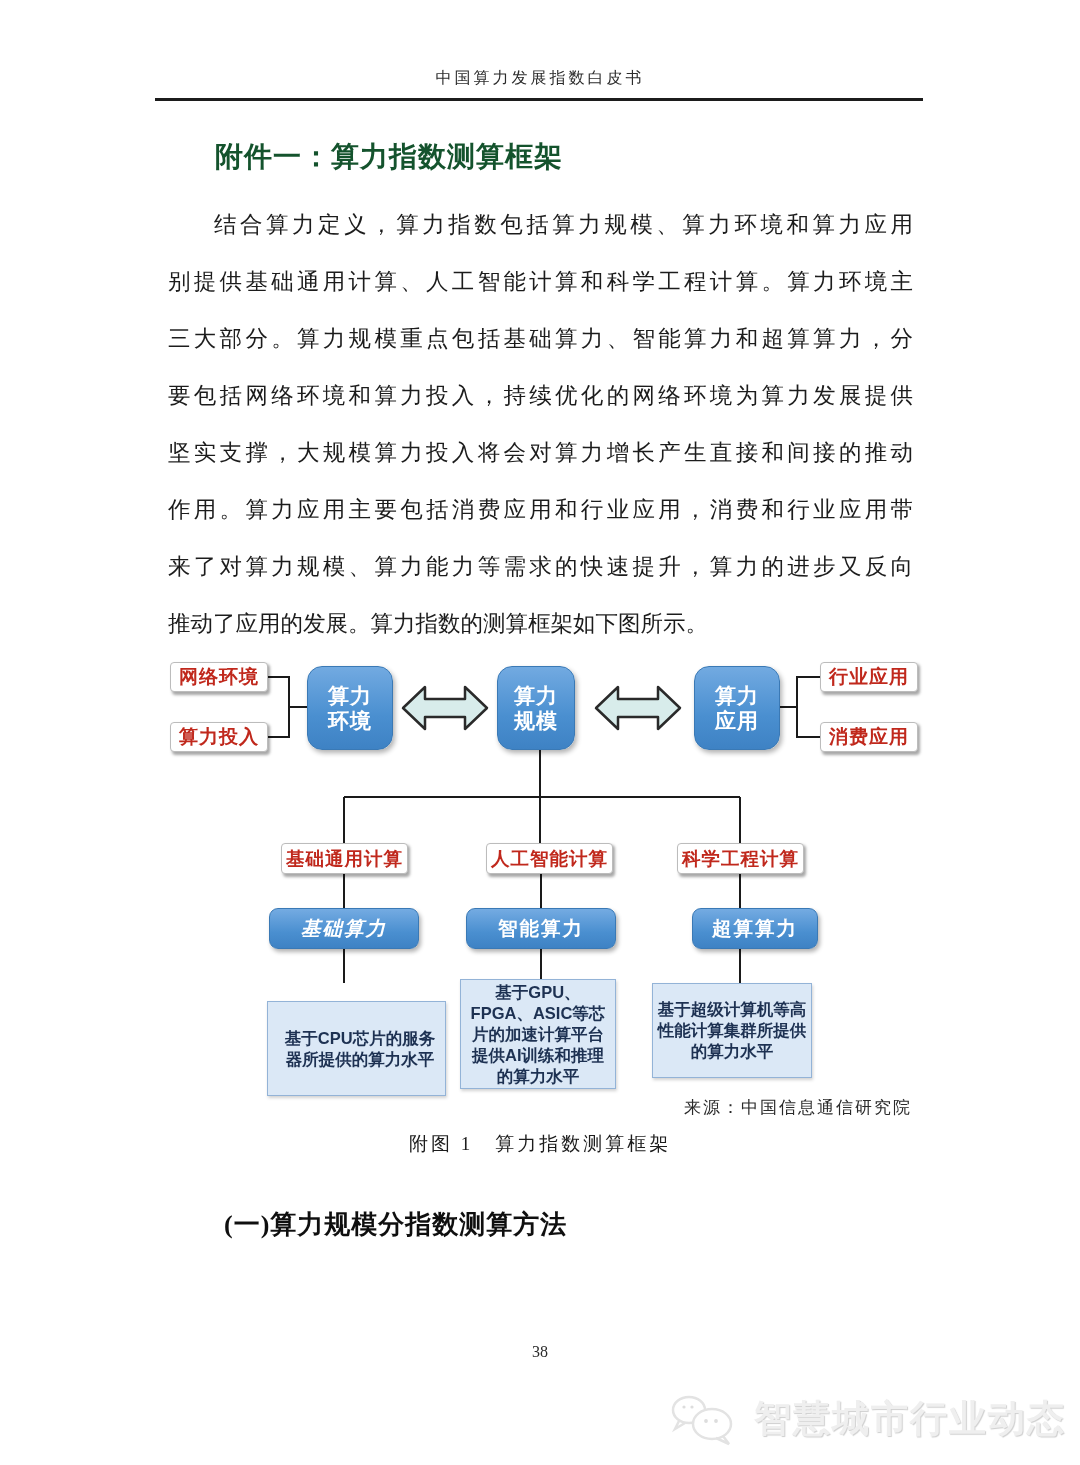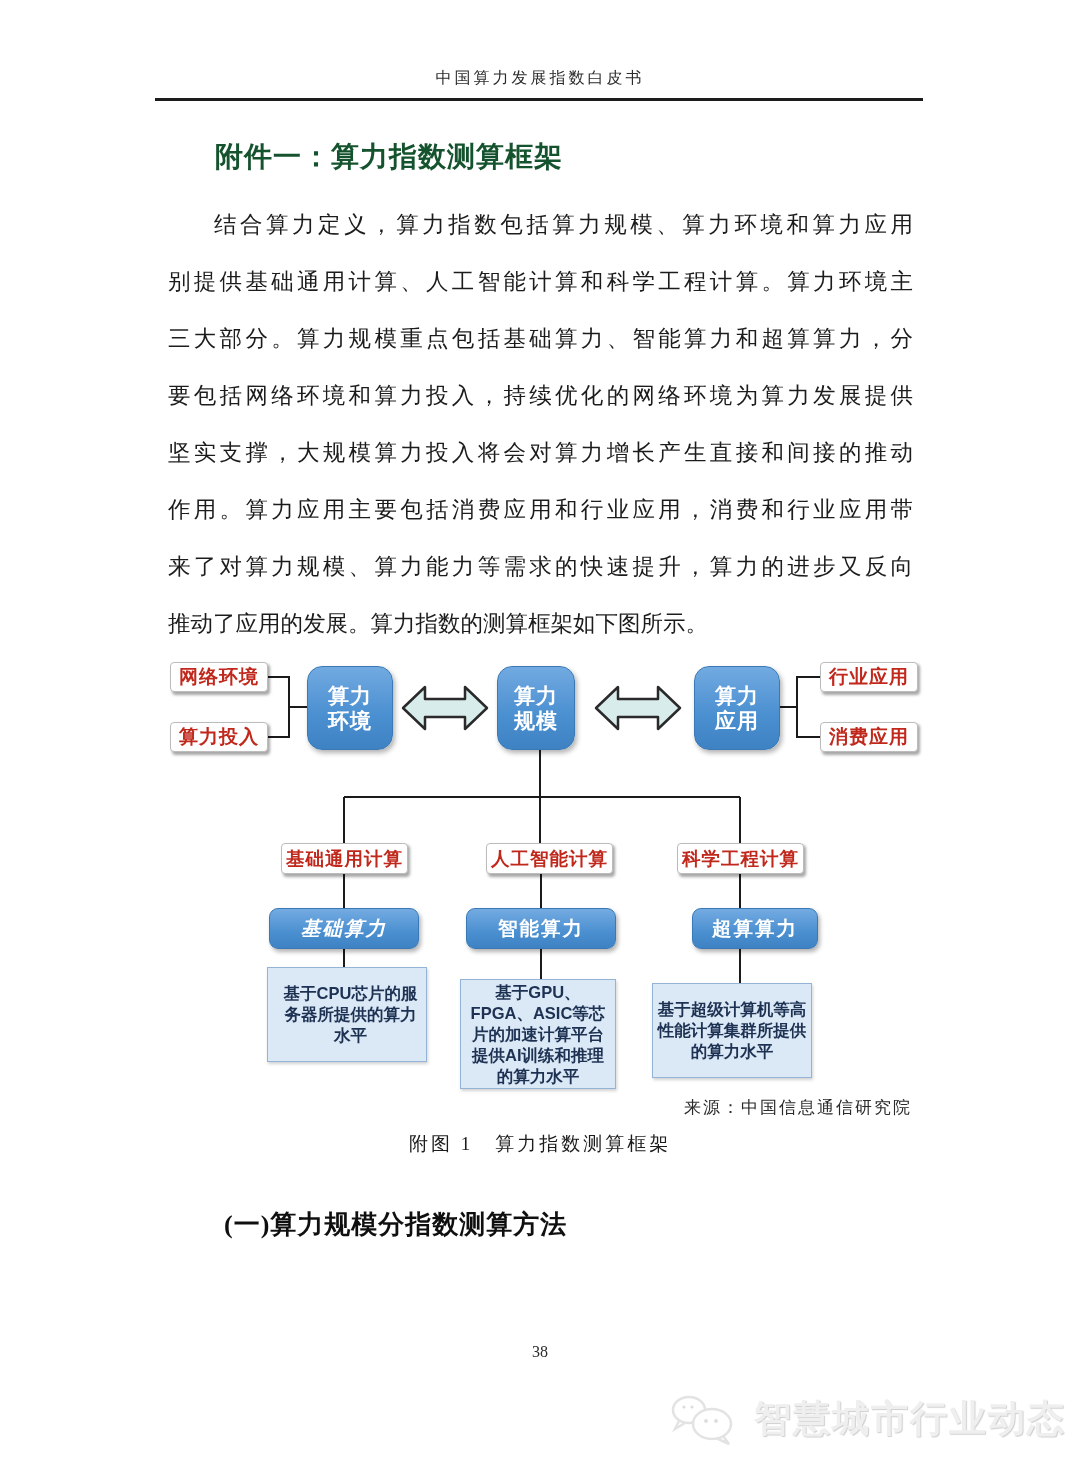--- a/index.html
+++ b/index.html
@@ -142,21 +142,21 @@
     <div class="dbox whitebox" style="left:820px;top:70px;width:98px;height:30px;">消费应用</div>
 
     <div class="dbox whitebox catbox" style="left:281px;top:191px;width:127px;height:31px;">基础通用计算</div>
     <div class="dbox whitebox catbox" style="left:478px;top:191px;width:127px;height:31px;margin-left:8px;">人工智能计算</div>
     <div class="dbox whitebox catbox" style="left:677px;top:191px;width:127px;height:31px;">科学工程计算</div>
 
     <div class="dbox pill" style="left:269px;top:256px;width:150px;height:41px;font-style:italic;">基础算力</div>
     <div class="dbox pill" style="left:466px;top:256px;width:150px;height:41px;">智能算力</div>
     <div class="dbox pill" style="left:665px;top:256px;width:126px;height:41px;margin-left:27px;">超算算力</div>
 
-    <div class="dbox descbox" style="left:267px;top:315px;width:160px;height:95px;padding-left:11px;">基于CPU芯片的服务器所提供的算力水平</div>
+    <div class="dbox descbox" style="left:267px;top:349px;width:179px;height:95px;padding-left:11px;">基于CPU芯片的服务器所提供的算力水平</div>
     <div class="dbox descbox" style="left:460px;top:327px;width:156px;height:110px;">基于GPU、FPGA、ASIC等芯片的加速计算平台提供AI训练和推理的算力水平</div>
     <div class="dbox descbox" style="left:652px;top:331px;width:160px;height:95px;">基于超级计算机等高性能计算集群所提供的算力水平</div>
   </div>
 
   <div class="source">来源：中国信息通信研究院</div>
   <div class="caption">附图 1　算力指数测算框架</div>
 
   <h2 class="section">(一)算力规模分指数测算方法</h2>
 
 

